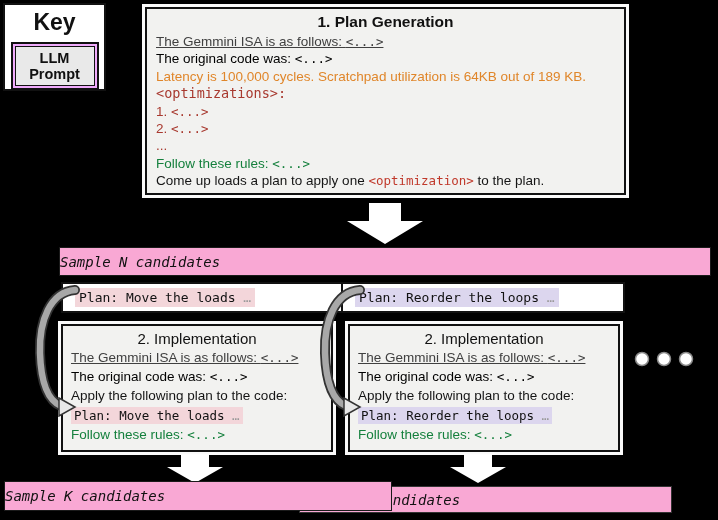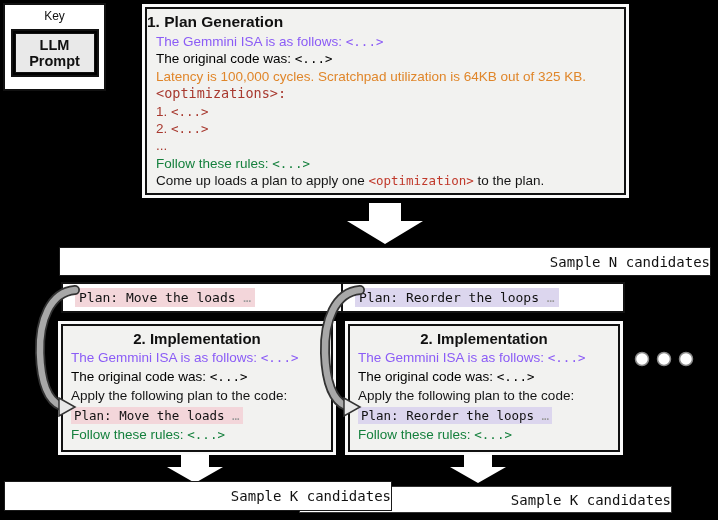--- a/index.html
+++ b/index.html
@@ -2,52 +2,52 @@
 <html><head>
 <meta charset="utf-8">
 <style>
   html,body{margin:0;padding:0;background:#000;}
   #stage{position:relative;width:718px;height:520px;background:#000;overflow:hidden;
          font-family:"Liberation Sans",sans-serif;color:#111;}
   .mono{font-family:"DejaVu Sans Mono","Liberation Mono",monospace;}
   
   .key-box{position:absolute;left:3px;top:3px;width:99px;height:84px;background:#fff;
            border:2px solid #111;}
-  .key-title{text-align:center;font-weight:normal;font-size:12px;padding-top:4px;}
-  .llm-outer{margin:6px auto 0;width:80px;border:2px solid #111;background:#000000;padding:2px;}
+  .key-title{text-align:center;font-weight:bold;font-size:23px;padding-top:4px;}
+  .llm-outer{margin:6px auto 0;width:80px;border:2px solid #111;background:#f0abfc;padding:2px;}
   .llm-inner{border:1.5px solid #111;background:#e9e9e9;text-align:center;font-weight:bold;
              font-size:14.5px;line-height:16px;padding:3px 2px;}
   
   .prompt-box{position:absolute;background:#f2f2f0;border:2px solid #111;
               box-shadow:0 0 0 3px #fafafa;overflow:hidden;}
   #plan-gen{left:145px;top:7px;width:477px;height:184px;}
-  .pg-title{text-align:left;font-weight:bold;font-size:15.5px;padding:4px 0 2px;}
+  .pg-title{text-align:center;font-weight:bold;font-size:15.5px;padding:4px 0 2px;}
   .pg-body{padding:0 0 0 9px;}
   .pg-line{font-size:13.5px;line-height:17.4px;white-space:nowrap;}
   .pg-line .tok{font-size:12.5px;}
-  .c-blue{color:#8b5cf6;} .c-green{color:#000000;} .c-orange{color:#e0862a;}
+  .c-blue{color:#404040;text-decoration:underline;} .c-green{color:#000000;} .c-orange{color:#e0862a;}
   .c-dred{color:#a8392f;} .c-red{color:#c0392b;} .c-gold{color:#15803d;} .c-black{color:#151515;}
   
   .arrow-svg{position:absolute;}
   
-  .bar{position:absolute;background:#ffffff;border:1.5px solid #1a1a1a;
-       display:flex;align-items:center;justify-content:flex-end;}
+  .bar{position:absolute;background:#f9a8d4;border:1.5px solid #1a1a1a;
+       display:flex;align-items:center;justify-content:flex-start;font-style:italic;}
   #sample-n{left:59px;top:247px;width:650px;height:27px;z-index:1;}
   .bar-label{font-size:14px;color:#111;}
   
   .cand-box{position:absolute;top:282px;width:268px;height:27px;background:#fff;
             border:2px solid #111;display:flex;align-items:center;padding-left:12px;z-index:2;}
   #cand-left{left:61px;} #cand-right{left:341px;}
   .hl{font-size:13px;padding:2px 4px;white-space:pre;}
   .hl-pink{background:#f3d6da;} .hl-purple{background:#dcd6ee;}
   .hl .dots{color:#999;}
   
   .impl{top:324px;width:268px;height:124px;}
   #impl-left{left:61px;} #impl-right{left:348px;}
-  .impl-title{text-align:center;font-weight:bold;font-size:15px;padding:4px 0 1px;}
+  .impl-title{text-align:center;font-weight:normal;font-size:15px;padding:4px 0 1px;}
   .impl-body{padding:0 0 0 8px;}
   .impl-line{font-size:13.5px;line-height:19.2px;white-space:nowrap;}
   .impl-line .tok{font-size:12.5px;}
   .impl-line .hl{font-size:12.5px;padding:1px 3px;}
   
   .swoosh{position:absolute;top:283px;width:60px;height:134px;z-index:4;}
   #swoosh-left{left:28px;} #swoosh-right{left:313px;}
   
   #dots-svg{position:absolute;left:628px;top:345px;}
   
@@ -64,21 +64,21 @@
     <div class="llm-outer">
       <div class="llm-inner">LLM Prompt</div>
     </div>
   </div>
 
   <div id="plan-gen" class="prompt-box">
     <div class="pg-title">1. Plan Generation</div>
     <div class="pg-body">
       <div class="pg-line c-blue"><span>The Gemmini ISA is as follows: </span><span class="mono tok">&lt;...&gt;</span></div>
       <div class="pg-line c-green"><span>The original code was: </span><span class="mono tok">&lt;...&gt;</span></div>
-      <div class="pg-line c-orange">Latency is 100,000 cycles. Scratchpad utilization is 64KB out of 325 KB.</div>
+      <div class="pg-line c-orange">Latency is 100,000 cycles. Scratchpad utilization is 64KB out of 189 KB.</div>
       <div class="pg-line c-dred mono tok">&lt;optimizations&gt;:</div>
       <div class="pg-line c-dred"><span>1. </span><span class="mono tok">&lt;...&gt;</span></div>
       <div class="pg-line c-dred"><span>2. </span><span class="mono tok">&lt;...&gt;</span></div>
       <div class="pg-line c-dred">...</div>
       <div class="pg-line c-gold"><span>Follow these rules: </span><span class="mono tok">&lt;...&gt;</span></div>
       <div class="pg-line c-black"><span>Come up loads a plan to apply one </span><span class="mono tok c-red">&lt;optimization&gt;</span><span> to the plan.</span></div>
     </div>
   </div>
 
   <svg class="arrow-svg" style="left:340px;top:203px;" width="90" height="42">

